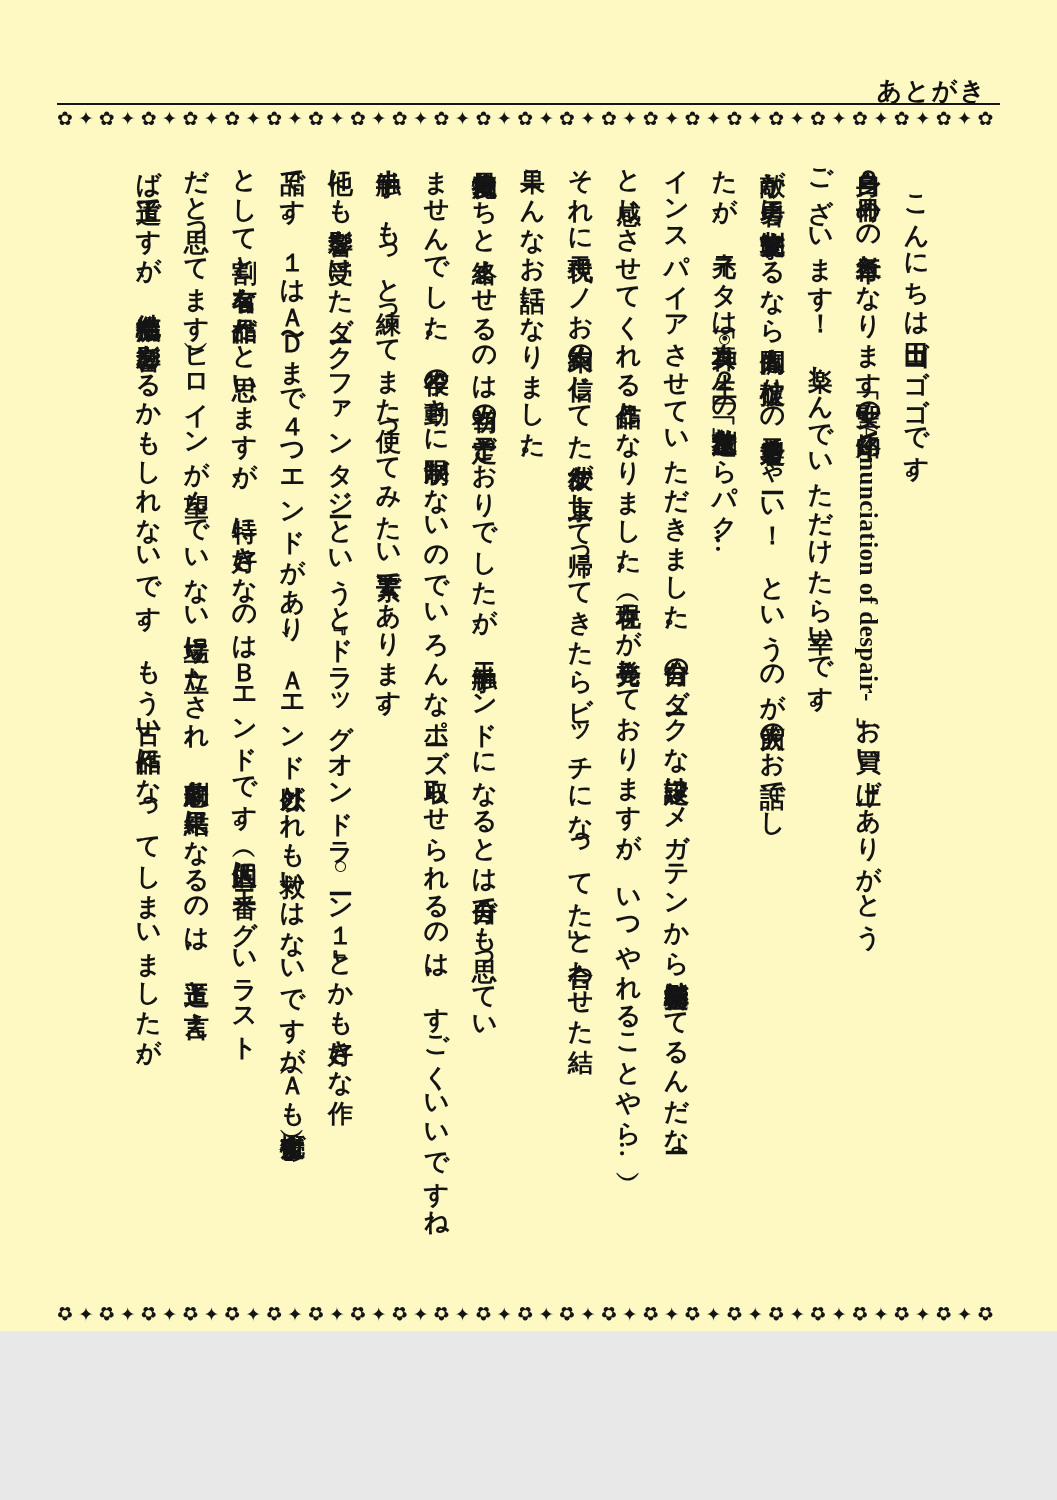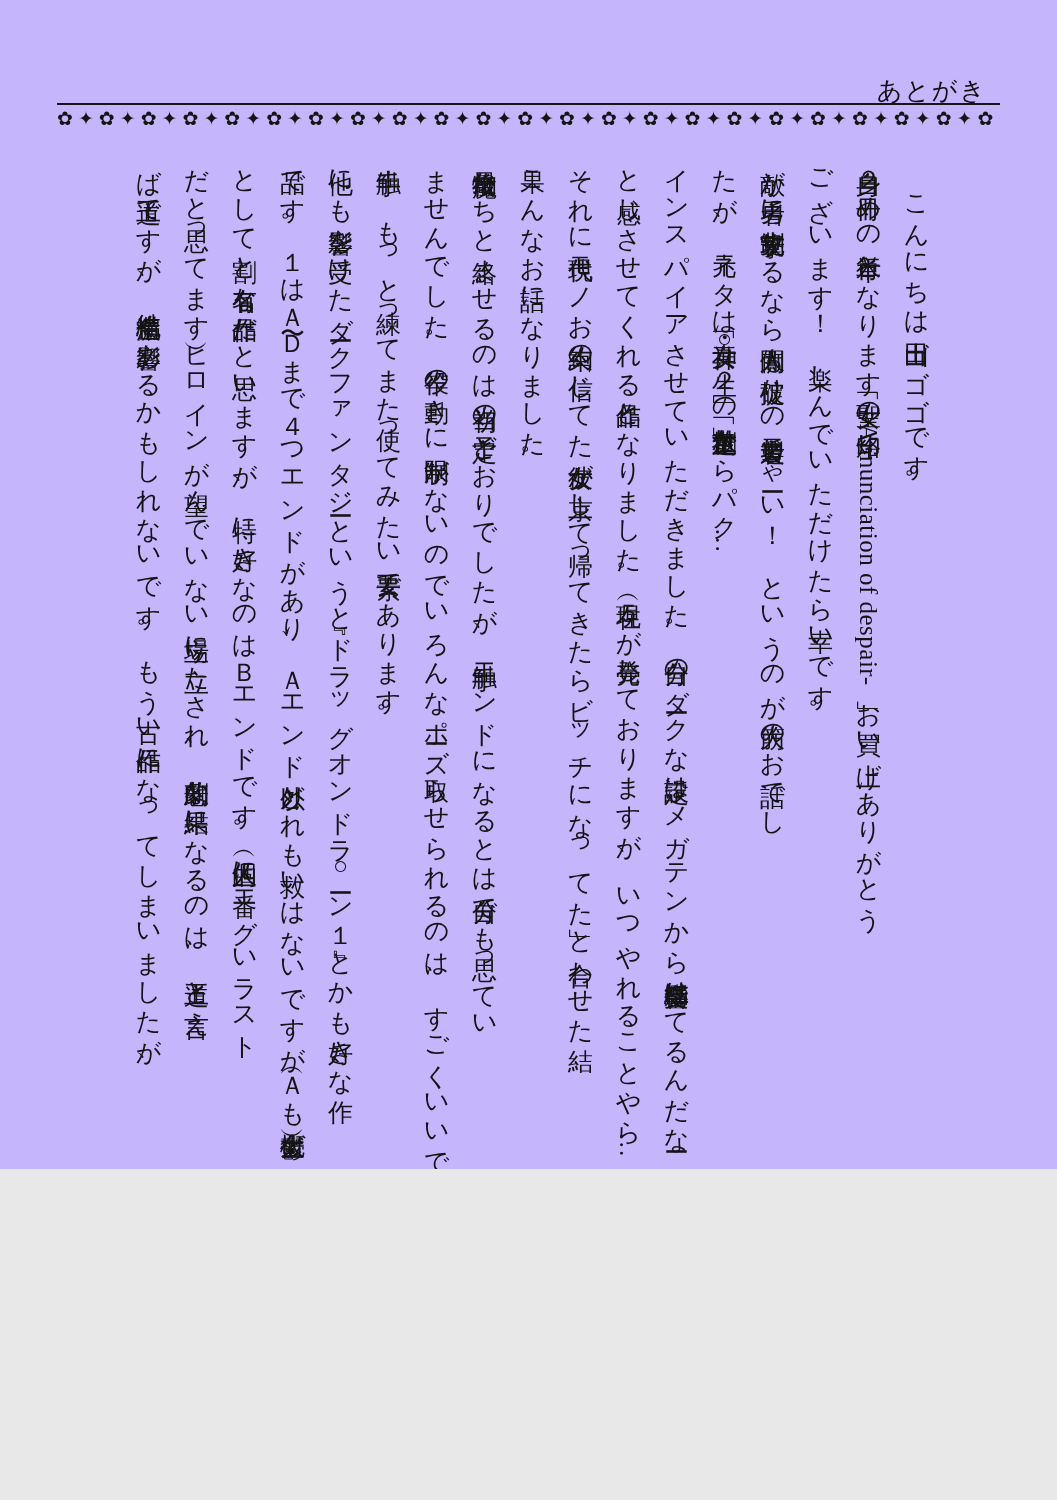--- a/index.html
+++ b/index.html
@@ -1,23 +1,24 @@
 <!DOCTYPE html>
 <html lang="ja"><head>
 <meta charset="utf-8">
 <style>
   html,body{margin:0;padding:0;background:#e8e8e8;}
   .page{
     position:relative;
-    width:1057px;height:1169px;
+    width:1057px;height:1331px;
     margin:0 auto;
-    background:#c4b5fd;
+    background:#fef9c3;
     color:#111;
     font-family:"Liberation Serif","DejaVu Serif",serif;
     overflow:hidden;
+    font-weight:bold;
   }
   .header-label{
     position:absolute;top:74px;right:70px;
     font-size:25px;letter-spacing:2px;
     color:#111;
   }
   .rule{
     position:absolute;left:57px;right:57px;height:2px;
     background:#161616;
   }

